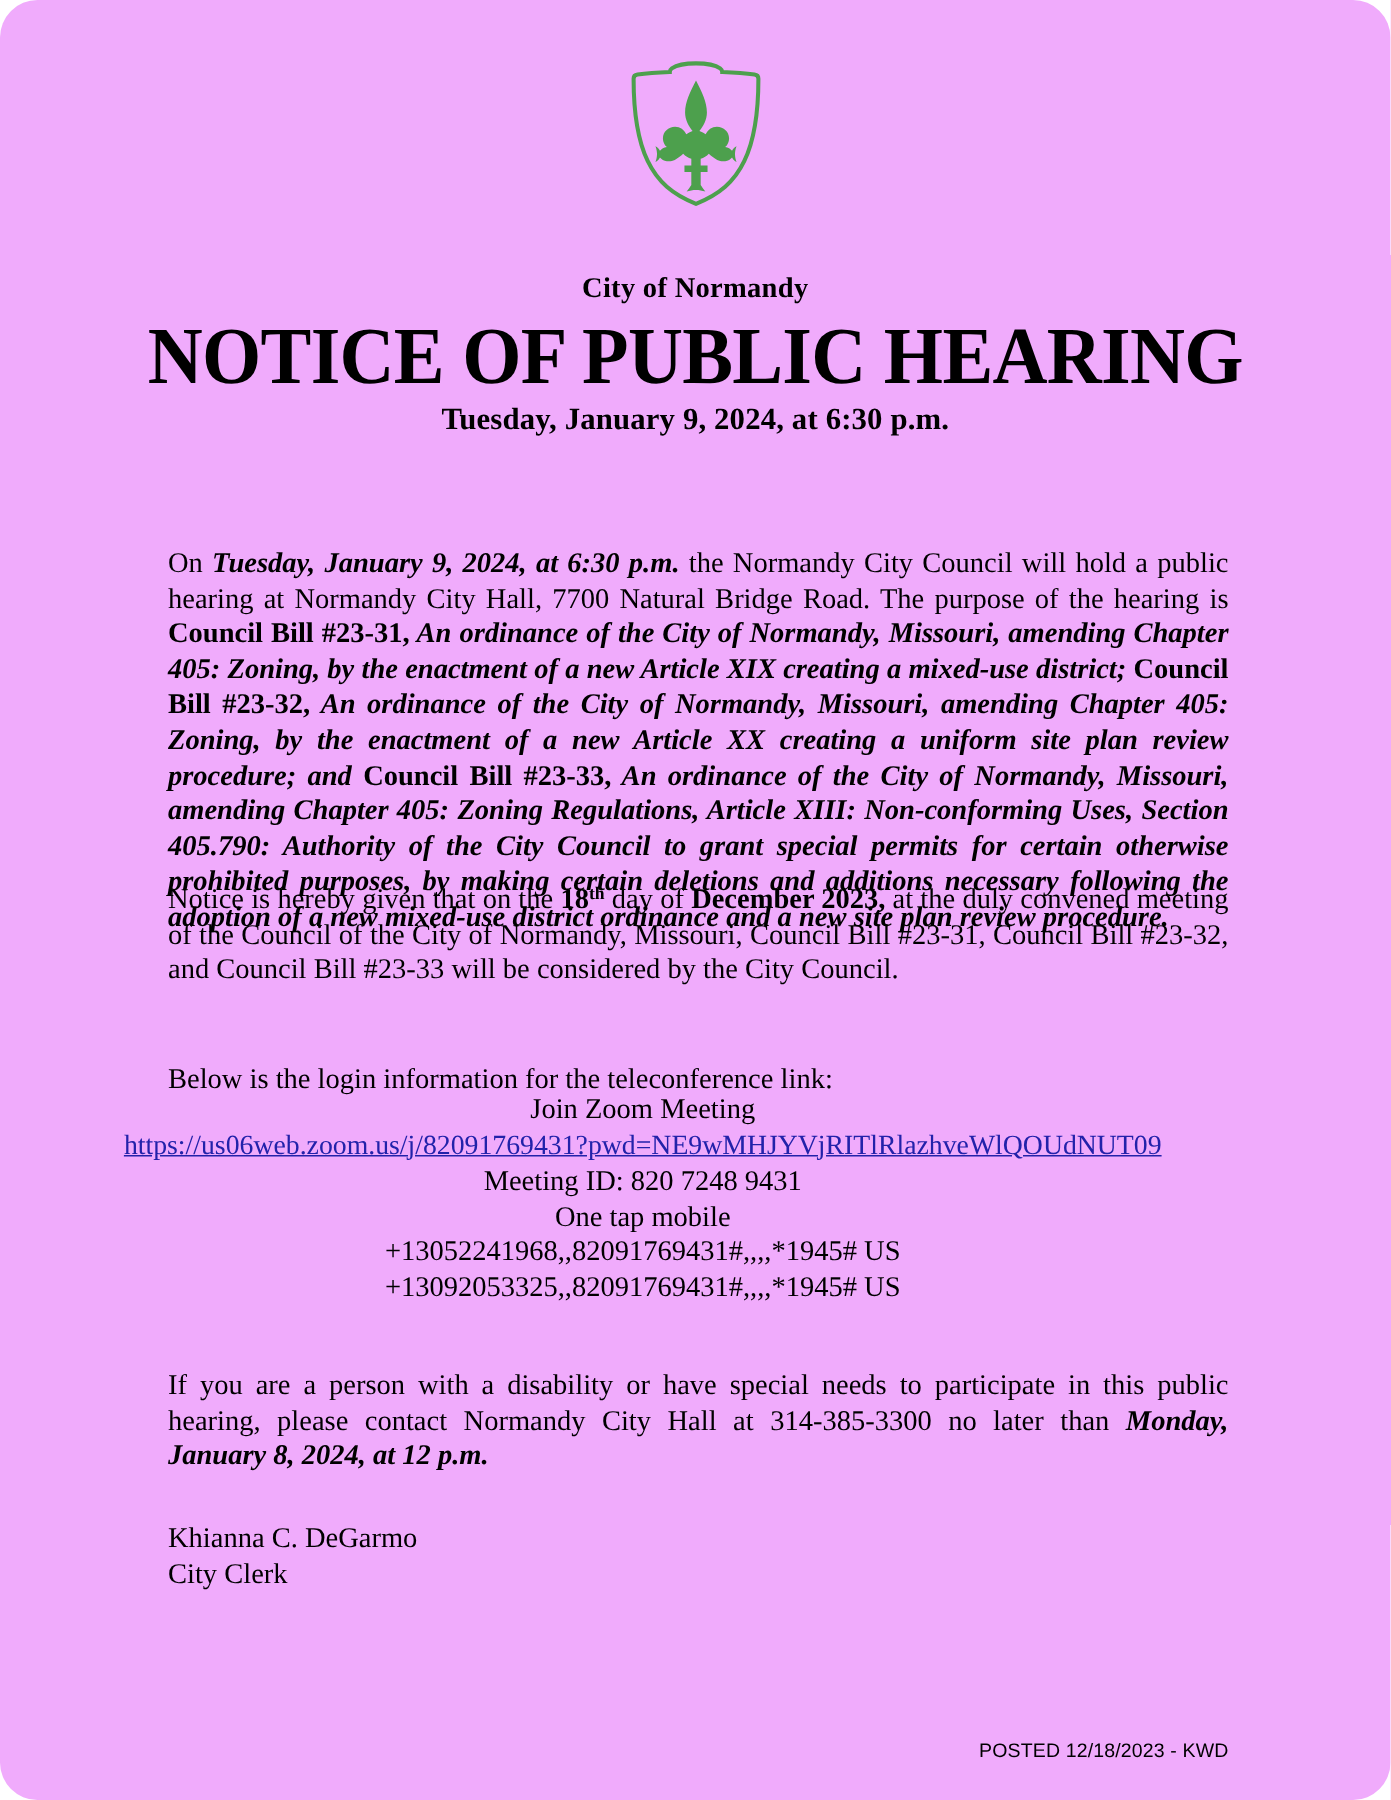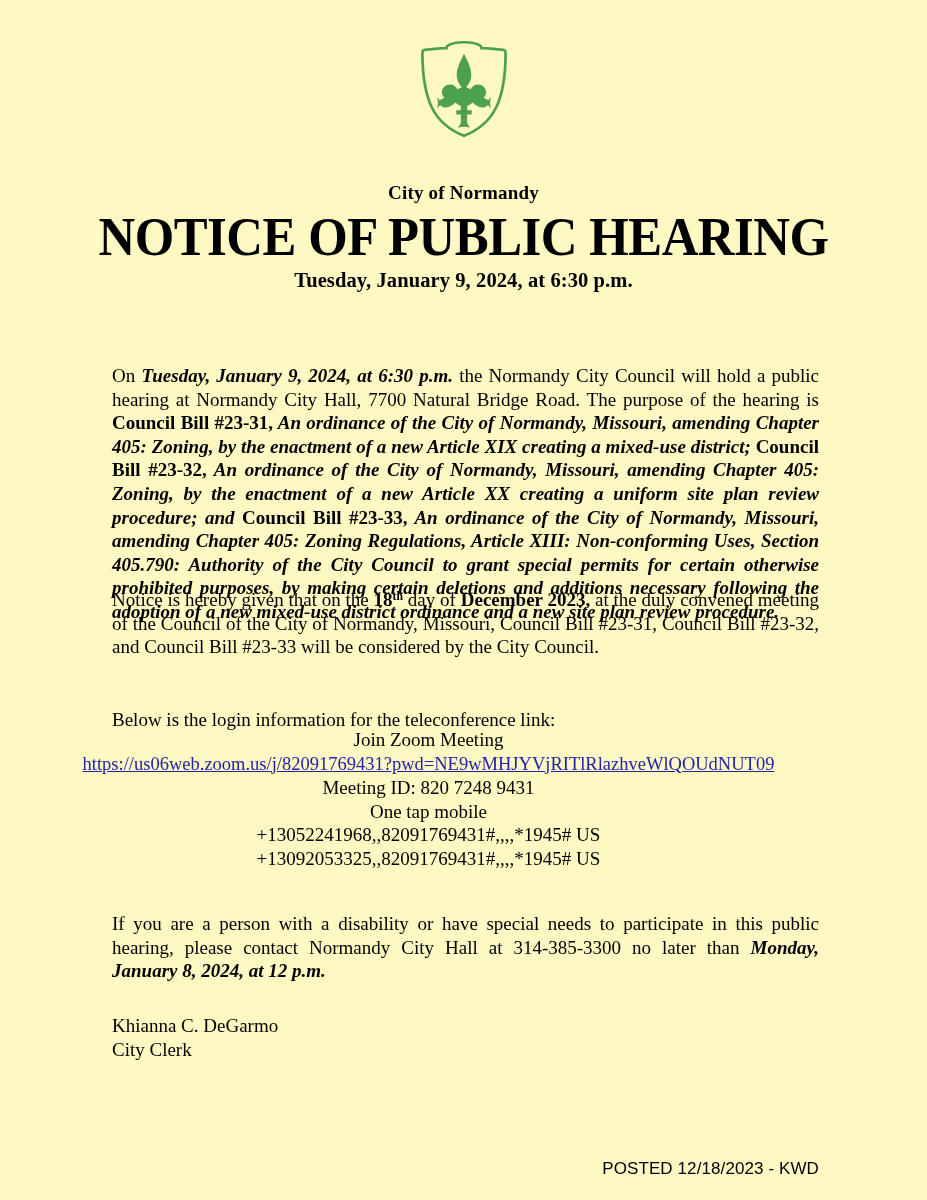--- a/index.html
+++ b/index.html
@@ -14,21 +14,22 @@
     position: relative;
     font-family: "Liberation Serif", "DejaVu Serif", serif;
     color: #000000;
     overflow: hidden;
   }
 
   .page {
     position: relative;
     width: 927px;
     height: 1200px;
-    background: #fef9c3;
+    background: #f0abfc;
+    border-radius: 25px;
   }
 
   
   .logo-wrap {
     position: absolute;
     top: 36px;
     left: 0;
     width: 927px;
     text-align: center;
   }
@@ -122,21 +123,21 @@
     line-height: 23.6px;
   }
   #signature div { white-space: nowrap; }
 
   
   .footer-stamp {
     position: absolute;
     top: 1159px;
     right: 108px;
     font-family: "Liberation Sans", "DejaVu Sans", sans-serif;
-    font-size: 17px;
+    font-size: 13px;
     letter-spacing: 0.1px;
     color: #000000;
     white-space: nowrap;
   }
 </style>
 </head>
 <body>
 
 <div class="page">
 

